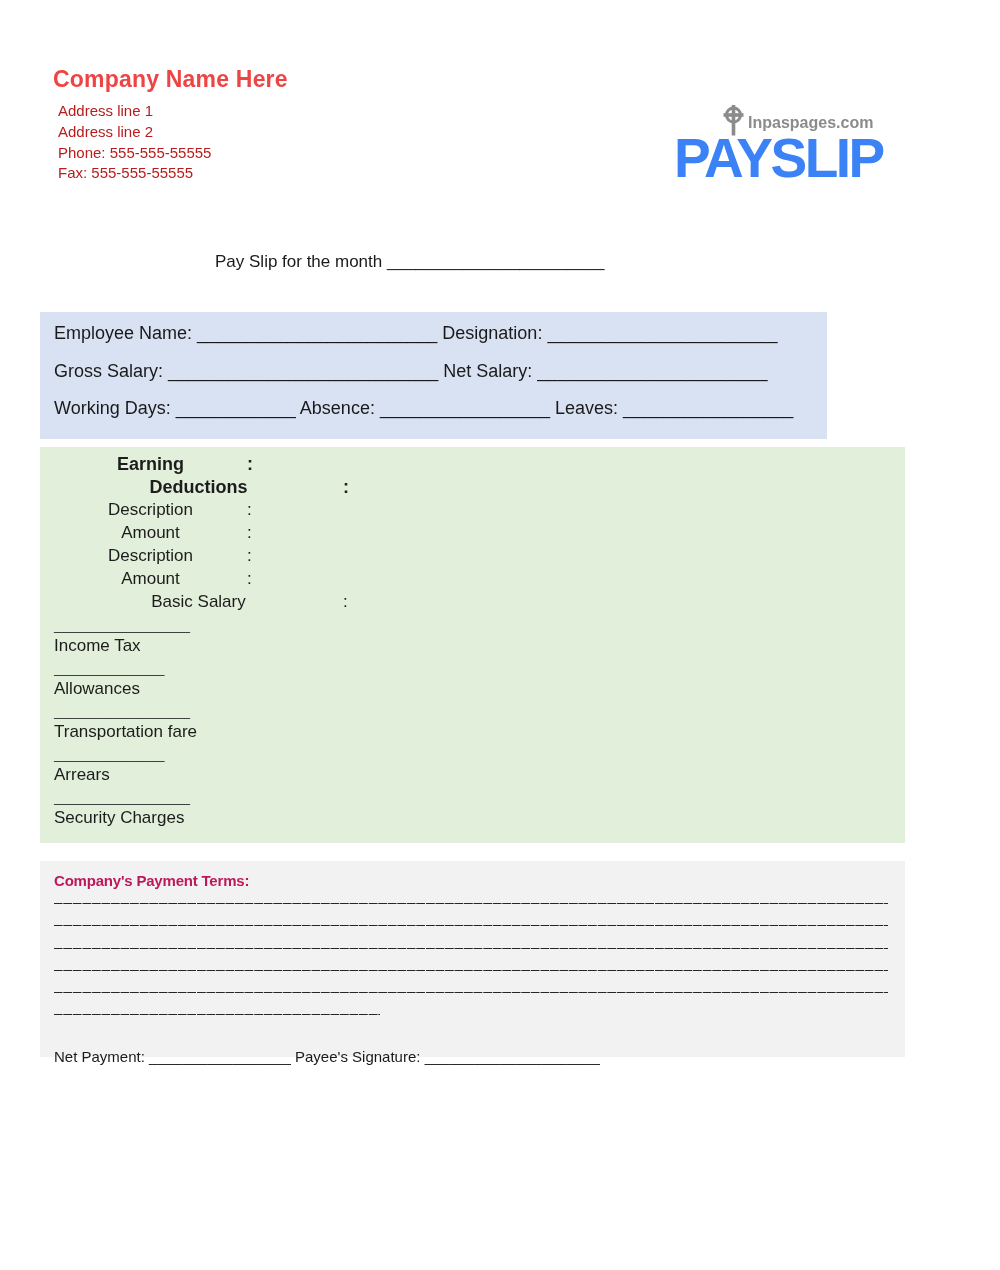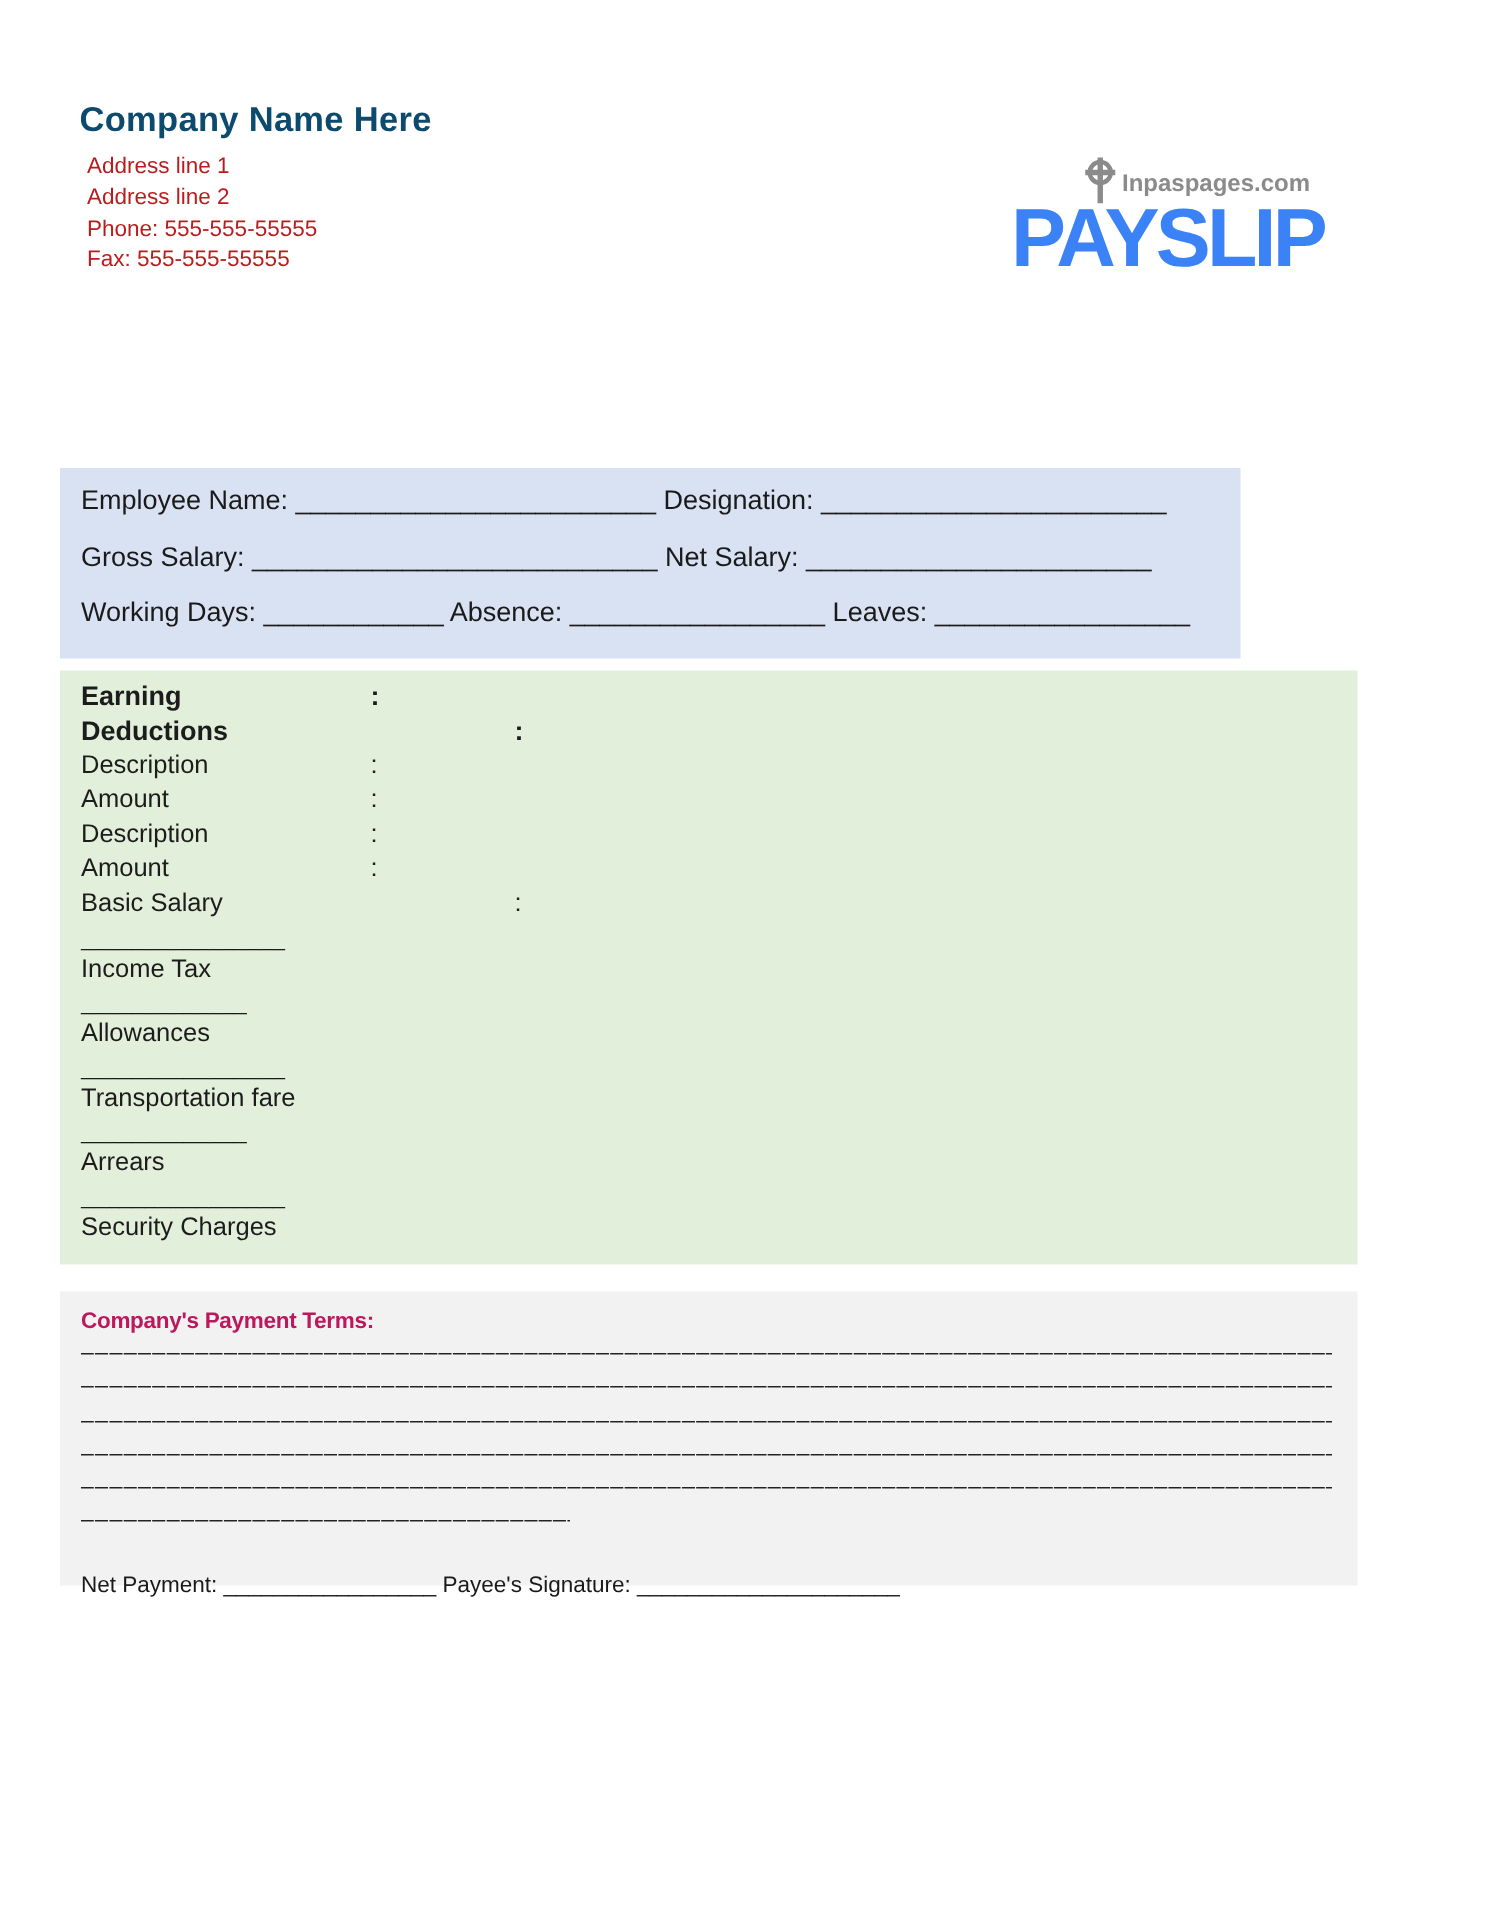--- a/index.html
+++ b/index.html
@@ -2,21 +2,21 @@
 <html><head>
 <meta charset="utf-8">
 <style>
   html,body { margin:0; padding:0; background:#ffffff; }
   .page {
     position:relative; width:1000px; height:1270px; background:#ffffff;
     font-family:"Liberation Sans", sans-serif; color:#1c1c1c; overflow:hidden;
   }
 
   
-  .company-name { position:absolute; left:53px; top:66px; font-size:23px; font-weight:bold; letter-spacing:0.2px; color:#0c4a6e; white-space:nowrap; }
+  .company-name { position:absolute; left:53px; top:66px; font-size:23px; font-weight:bold; letter-spacing:0.2px; color:#ef4444; white-space:nowrap; }
   .address-block { position:absolute; left:58px; top:101px; font-size:15px; line-height:20.8px; color:#b91c1c; }
   .address-block div { white-space:nowrap; }
 
   .logo-icon { position:absolute; left:722px; top:104px; }
   .brand-site { position:absolute; left:748px; top:114px; font-size:16px; font-weight:bold; color:#8b8b8b; white-space:nowrap; }
   .doc-title { position:absolute; left:674px; top:131px; font-size:55px; line-height:1; font-weight:bold; letter-spacing:-2.5px; color:#3b82f6; white-space:nowrap; }
 
   .subtitle { position:absolute; left:215px; top:252px; font-size:17px; white-space:nowrap; color:#1a1a1a; }
 
   
@@ -24,21 +24,21 @@
   .emp-row { position:absolute; left:14px; font-size:18px; white-space:nowrap; color:#1a1a1a; }
   .emp-row.r1 { top:11px; }
   .emp-row.r2 { top:49px; }
   .emp-row.r3 { top:86px; }
 
   
   .earnings-box { position:absolute; left:40px; top:447px; width:865px; height:396px; background:#e2efda; }
   .ed-rows { position:absolute; left:14px; top:7px; }
   .ed-row { height:23px; font-size:17px; white-space:nowrap; }
   .ed-row.bold { font-weight:bold; font-size:18px; }
-  .ed-row .ed-label { display:inline-block; }
+  .ed-row .ed-label { display:inline-block;text-align:center; }
   .ed-row.near .ed-label { width:193px; }
   .ed-row.far  .ed-label { width:289px; }
   .ed-items { position:absolute; left:14px; top:170px; }
   .ed-item { margin-bottom:4px; }
   .ed-blank { display:block; font-size:17px; line-height:18px; white-space:nowrap;font-family:Liberation Serif, serif; }
   .ed-item-label { display:block; font-size:17px; line-height:21px; white-space:nowrap; }
 
   
   .terms-box { position:absolute; left:40px; top:861px; width:865px; height:196px; background:#f2f2f2; }
   .terms-title { position:absolute; left:14px; top:11px; font-size:15px; font-weight:bold; letter-spacing:-0.2px; color:#be185d; white-space:nowrap; }
@@ -65,20 +65,21 @@
   <span class="logo-icon">
     <svg width="23" height="33" viewBox="0 0 23 33">
       <circle cx="11.5" cy="11" r="7" fill="none" stroke="#8b8b8b" stroke-width="3"></circle>
       <line x1="11.5" y1="1" x2="11.5" y2="31.5" stroke="#8b8b8b" stroke-width="3.6"></line>
       <line x1="1.5" y1="11" x2="21.5" y2="11" stroke="#8b8b8b" stroke-width="3.6"></line>
     </svg>
   </span>
   <div class="brand-site">Inpaspages.com</div>
   <div class="doc-title">PAYSLIP</div>
 
+  <div class="subtitle">Pay Slip for the month _______________________</div>
 
   <div class="employee-box">
     <div class="emp-row r1">Employee Name: ________________________ Designation: _______________________</div>
     <div class="emp-row r2">Gross Salary: ___________________________ Net Salary: _______________________</div>
     <div class="emp-row r3">Working Days: ____________ Absence: _________________ Leaves: _________________</div>
   </div>
 
   <div class="earnings-box">
     <div class="ed-rows">
       <div class="ed-row near bold">

